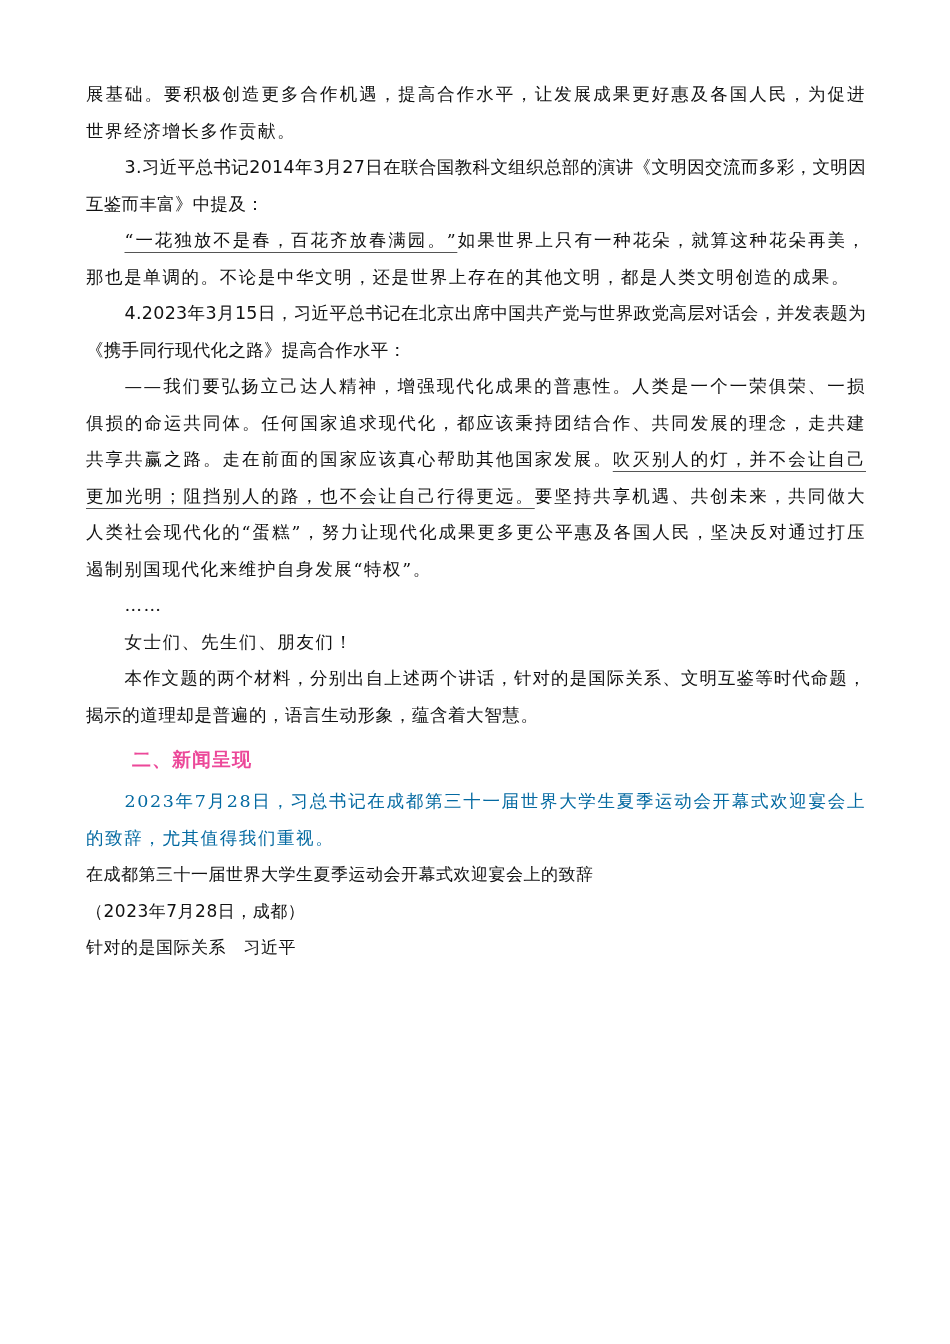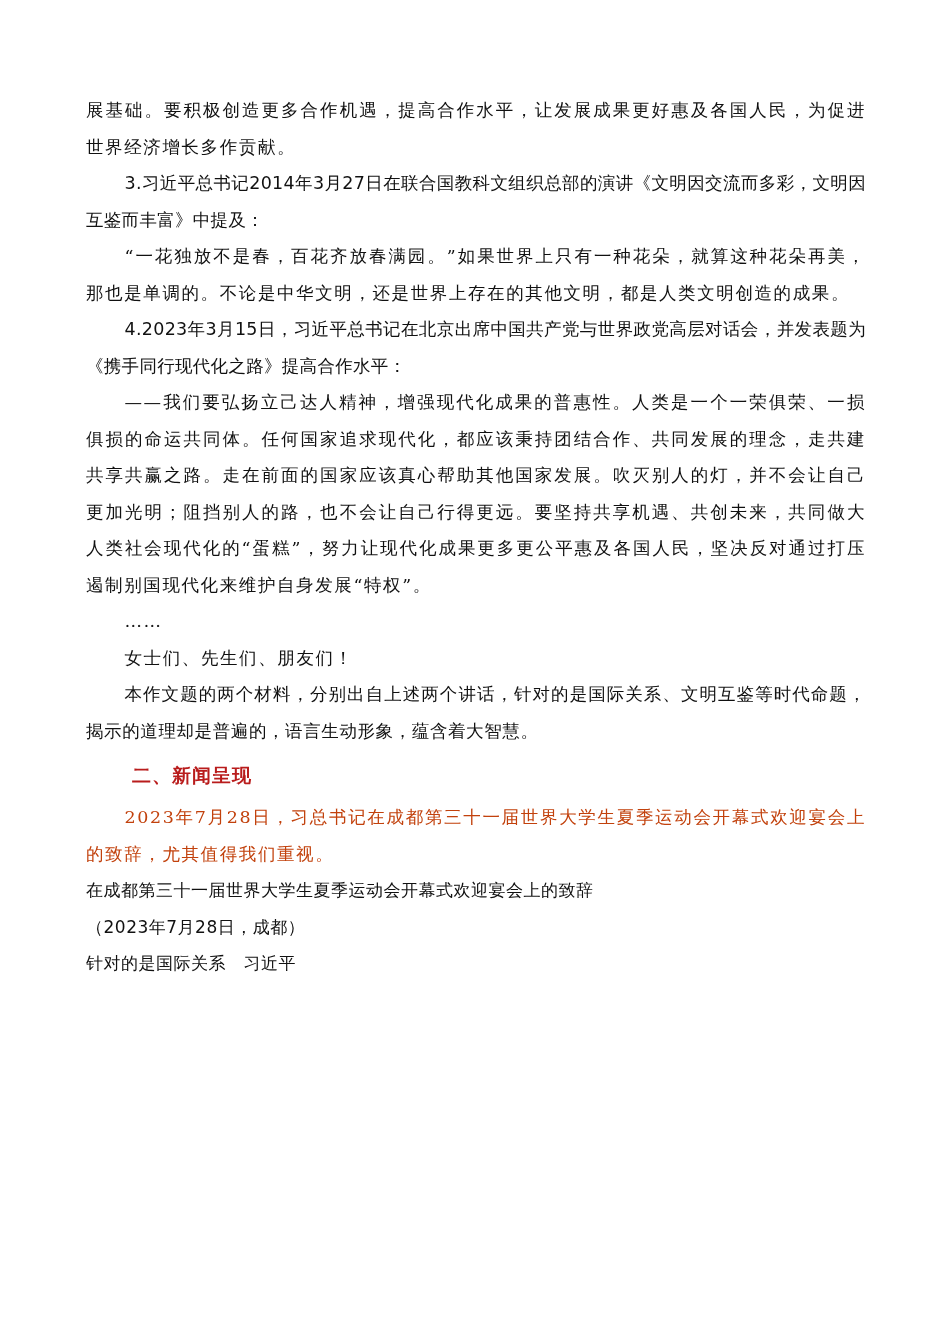--- a/index.html
+++ b/index.html
@@ -1,25 +1,25 @@
 <!DOCTYPE html>
 <html><head>
 <meta charset="utf-8">
 <style>
   html, body { margin: 0; padding: 0; background: #ffffff; }
   body { width: 950px; height: 1344px; position: relative; overflow: hidden;
          font-family: "DejaVu Serif", "Liberation Serif", serif; color: #111; }
-  .page { position: absolute; left: 86px; top: 92px; width: 780px; }
+  .page { position: absolute; left: 86px; top: 76px; width: 780px; }
   .p { font-size: 17.5px; line-height: 36.5px; margin: 0; letter-spacing: 1.6px; text-align: justify; }
   .indent { text-indent: 2.2em; }
   .bold { font-family: "DejaVu Sans", "Liberation Sans", sans-serif; font-weight: normal; letter-spacing: 0.3px; }
-  .u { text-decoration-color: #555; text-underline-offset: 6px; }
-  .h2 { font-family: "DejaVu Sans", "Liberation Sans", sans-serif; font-weight: bold; color: #b91c1c;
+  .u { text-decoration: underline; text-decoration-color: #555; text-underline-offset: 6px; }
+  .h2 { font-family: "DejaVu Sans", "Liberation Sans", sans-serif; font-weight: bold; color: #ec4899;
         font-size: 19px; line-height: 40px; margin: 6px 0 4px 46px; letter-spacing: 1px; }
-  .blue { color: #c2410c; }
+  .blue { color: #0369a1; }
   .center { text-align: left; text-indent: 0; }
   .title-line { font-family: "DejaVu Sans", "Liberation Sans", sans-serif; font-size: 17px; letter-spacing: 0.5px; }
 </style>
 </head>
 <body>
 
 <div class="page">
 
   <p class="p">展基础。要积极创造更多合作机遇，提高合作水平，让发展成果更好惠及各国人民，为促进世界经济增长多作贡献。</p>
 

